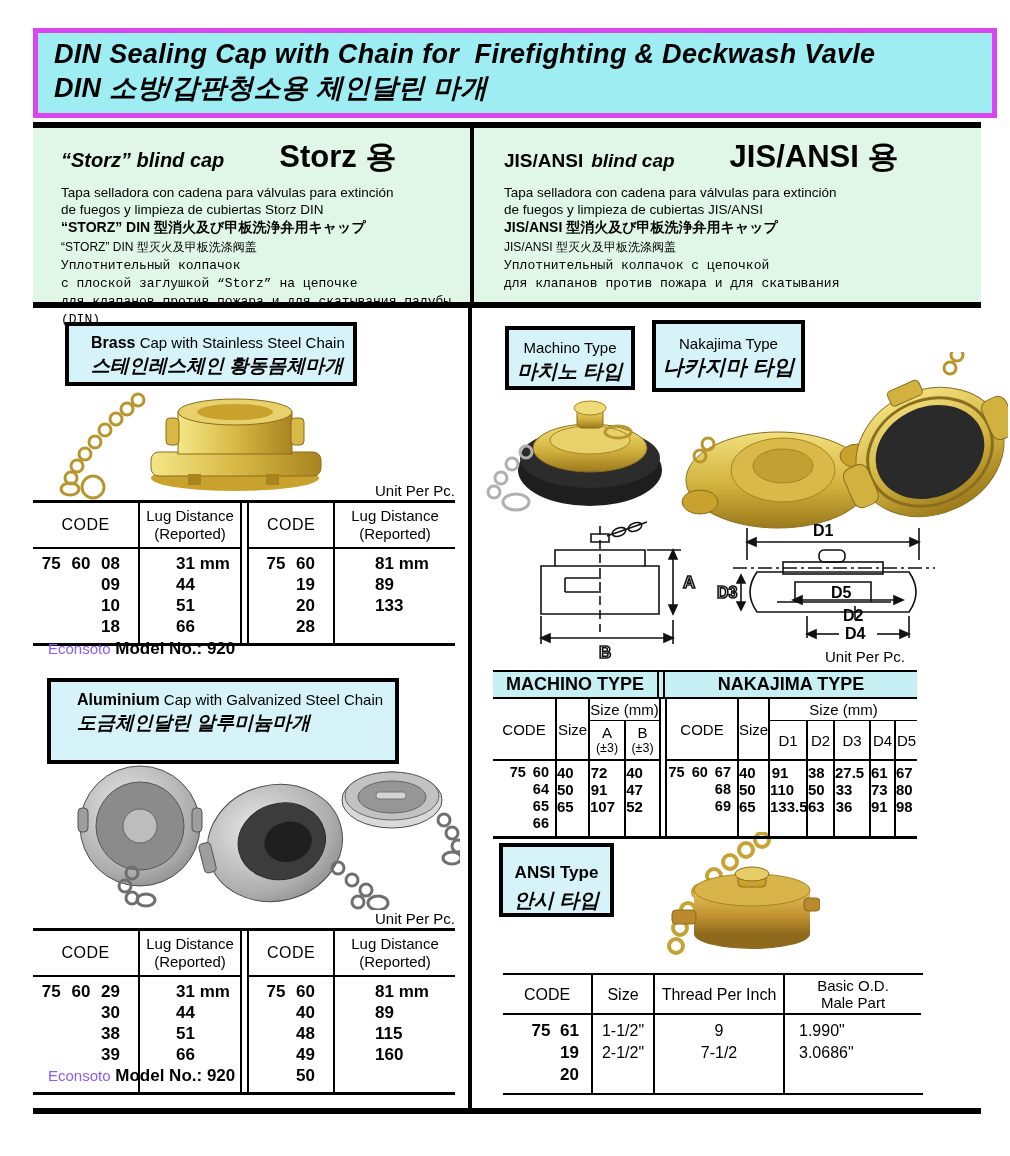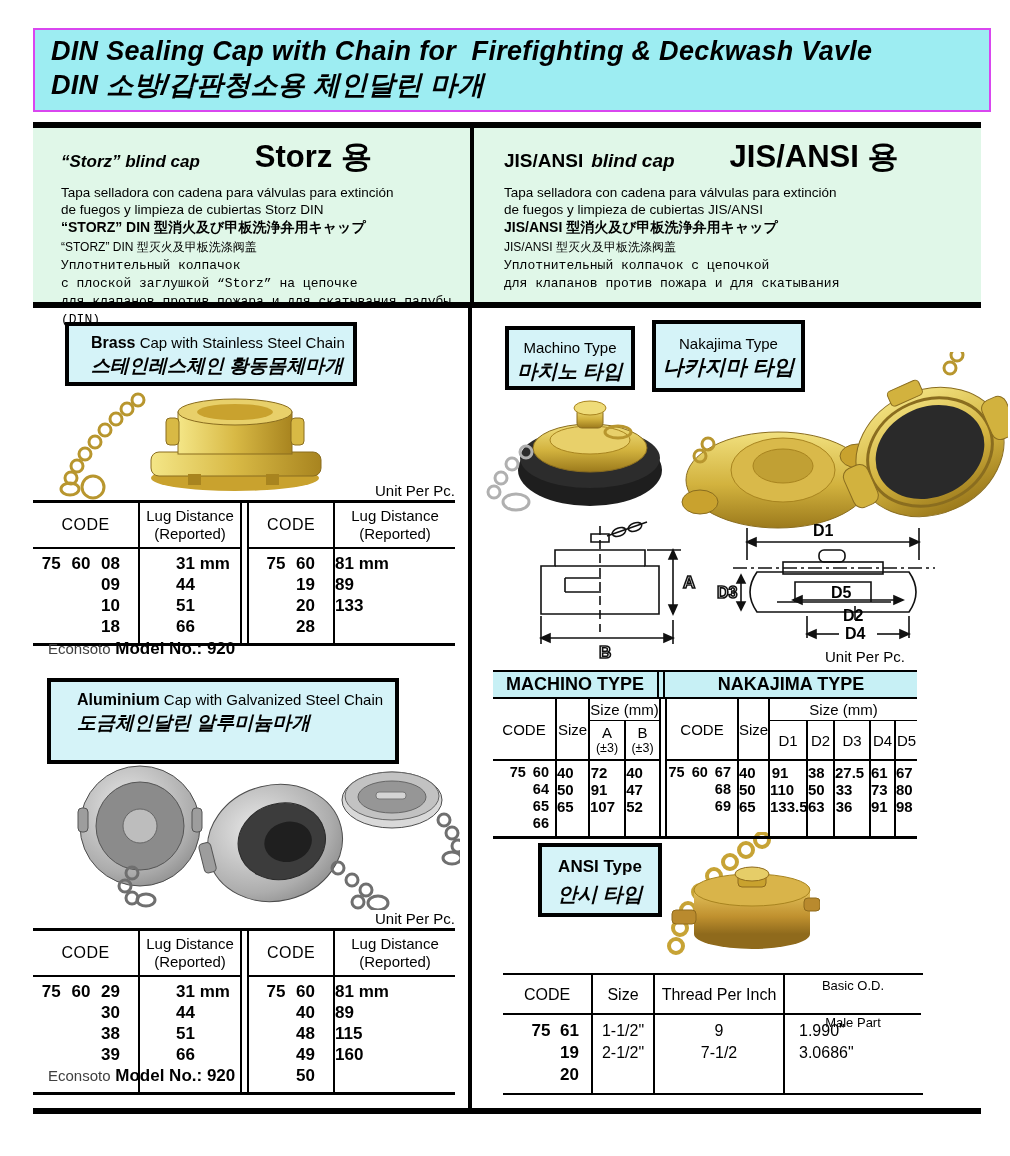--- a/index.html
+++ b/index.html
@@ -1,29 +1,29 @@
 <!DOCTYPE html>
 <html><head>
 <meta charset="utf-8">
 <style>
   html,body{margin:0;padding:0;background:#fff;}
   body{width:1010px;height:1156px;position:relative;font-family:"Liberation Sans",sans-serif;color:#000;overflow:hidden;}
   .abs{position:absolute;}
 
   
-  .title-box{left:33px;top:28px;width:938px;height:76px;background:#9dedf2;border:2px solid #d946ef;padding:4px 0 0 16px;}
+  .title-box{left:33px;top:28px;width:938px;height:76px;background:#9dedf2;border:5px solid #d946ef;padding:4px 0 0 16px;}
   .title-line{font-style:italic;font-weight:bold;font-size:27px;line-height:34px;letter-spacing:.3px;white-space:pre;}
 
   
   .info-strip{left:33px;top:122px;width:948px;height:174px;background:#e0f7e8;border-top:6px solid #000;border-bottom:6px solid #000;display:flex;}
   .info-half{height:100%;box-sizing:border-box;padding:8px 0 0 28px;}
   .info-left{width:437px;}
   .info-right{flex:1;border-left:4px solid #000;padding-left:30px;}
   .info-head{display:flex;align-items:baseline;margin-bottom:6px;}
-  .name-en{font-weight:bold;font-style:italic;font-size:17px;}
+  .name-en{font-weight:bold;font-style:italic;font-size:20px;}
   .name-en-upright{font-weight:bold;font-size:19px;}
   .name-en-it{font-weight:bold;font-style:italic;font-size:19px;margin-left:8px;}
   .name-ko{font-weight:bold;font-size:31px;margin-left:55px;}
   .dl{line-height:17px;}
   .dl-es{font-size:13.5px;}
   .dl-ja{font-size:14px;font-weight:bold;line-height:19px;}
   .dl-zh{font-size:12px;line-height:20px;}
   .dl-ru{font-size:13px;line-height:18px;font-family:Liberation Mono, monospace;}
 
   
@@ -32,38 +32,38 @@
 
   
   .label-box{border:4px solid #000;background:#d5f3f8;box-sizing:border-box;}
   .lb-line1{font-size:15px;line-height:20px;}
   .lb-line1 b{font-size:16px;}
   .lb-line2{font-weight:bold;font-style:italic;font-size:19px;line-height:26px;}
   .lb-center{text-align:center;}
 
   .unit-note{font-size:15px;text-align:right;width:125px;}
   .model-note{font-size:17px;}
-  .brand{color:#404040;font-size:15px;font-weight:normal;}
+  .brand{color:#8b5cf6;font-size:15px;font-weight:normal;}
   .model-note b{font-weight:bold;}
 
   
   .lugtable{width:422px;border-top:3px solid #000;border-bottom:3px solid #000;display:flex;background:#fff;}
   .lt-col{display:flex;flex-direction:column;box-sizing:border-box;}
   .lt-th{height:44px;border-bottom:2px solid #000;display:flex;flex-direction:column;align-items:center;justify-content:center;font-size:15px;line-height:18px;}
   .lt-th .big{font-size:16px;letter-spacing:.5px;}
   .lt-td{flex:1;padding:4px 0 6px 0;font-weight:bold;font-size:17px;line-height:21px;}
   .lt-td.code{text-align:right;padding-right:18px;word-spacing:6px;}
   .lt-td.lug{text-align:left;}
   .w-code1{width:105px;}
   .w-lug1{width:102px;border-left:2px solid #000;}
   .w-lug1 .lt-td{padding-left:36px;}
   .w-gap{width:5px;border-left:2px solid #000;border-right:2px solid #000;}
   .w-code2{width:84px;}
   .w-lug2{flex:1;border-left:2px solid #000;}
-  .w-lug2 .lt-td{}
+  .w-lug2 .lt-td{padding-left:40px;}
 
   
   .mn{left:493px;top:670px;width:424px;}
   .mn-band{display:flex;background:#c7f0f5;border-top:2px solid #000;border-bottom:2px solid #000;height:25px;font-size:18px;font-weight:600;}
   .mn-band .bm{width:166px;border-right:2px solid #000;text-align:center;line-height:25px;box-sizing:border-box;}
   .mn-band .bg{width:4px;border-right:2px solid #000;}
   .mn-band .bn{flex:1;text-align:center;line-height:25px;}
   .mn-body{display:flex;border-bottom:3px solid #000;}
   .mgrid{display:grid;grid-template-columns:62px 33px 36px 35px;grid-template-rows:22px 40px auto;border-right:2px solid #000;}
   .mn-gap{width:4px;border-right:2px solid #000;}
@@ -73,21 +73,21 @@
   .bb{border-bottom:2px solid #000;}
   .bbt{border-bottom:1.5px solid #000;}
   .sub1{font-size:15px;line-height:16px;}
   .sub2{font-size:12.5px;line-height:14px;}
   .mtd{padding:3px 16px 4px 0;font-weight:bold;font-size:15px;line-height:17px;text-align:center;box-sizing:border-box;}
   .mtd.code{text-align:right;padding-right:6px;word-spacing:3px;font-size:14.5px;}
 
   
   .agrid{left:503px;top:973px;width:420px;display:grid;grid-template-columns:88px 62px 130px 138px;grid-template-rows:40px auto;border-top:2.5px solid #000;border-bottom:2.5px solid #000;}
   .ath{border-bottom:2px solid #000;display:flex;flex-direction:column;align-items:center;justify-content:center;font-size:16px;line-height:17px;box-sizing:border-box;}
-  .ath .s{font-size:13px;margin-top:20px;}
+  .ath .s{font-size:15px;}
   .atd{padding:5px 0 7px 0;font-size:16px;line-height:22px;box-sizing:border-box;text-align:center;}
   .atd.code{text-align:right;padding-right:12px;font-weight:bold;font-size:17px;word-spacing:5px;}
   .atd.od{text-align:left;padding-left:14px;}
 
   svg text{font-family:"Liberation Sans",sans-serif;}
 </style>
 </head>
 <body>
 
 <div class="abs title-box">
@@ -548,21 +548,21 @@
       </div>
       <div class="mtd bl" style="grid-area:3/7/4/8;">
         <div>67</div>
           <div>80</div>
           <div>98</div>
       </div>
     </div>
   </div>
 </div>
 
-<div class="abs label-box lb-center" style="left:538px;top:843px;width:124px;height:74px;padding-top:10px;">
+<div class="abs label-box lb-center" style="left:499px;top:843px;width:115px;height:74px;padding-top:16px;">
   <div class="lb-line1" style="font-weight:bold;font-size:17px;">ANSI Type</div>
   <div class="lb-line2" style="font-size:20px;margin-top:4px;">안시 타입</div>
 </div>
 
 <div class="abs agrid">
   <div class="ath">
       <span>CODE</span>
     </div>
   <div class="ath bl">
       <span>Size</span>

